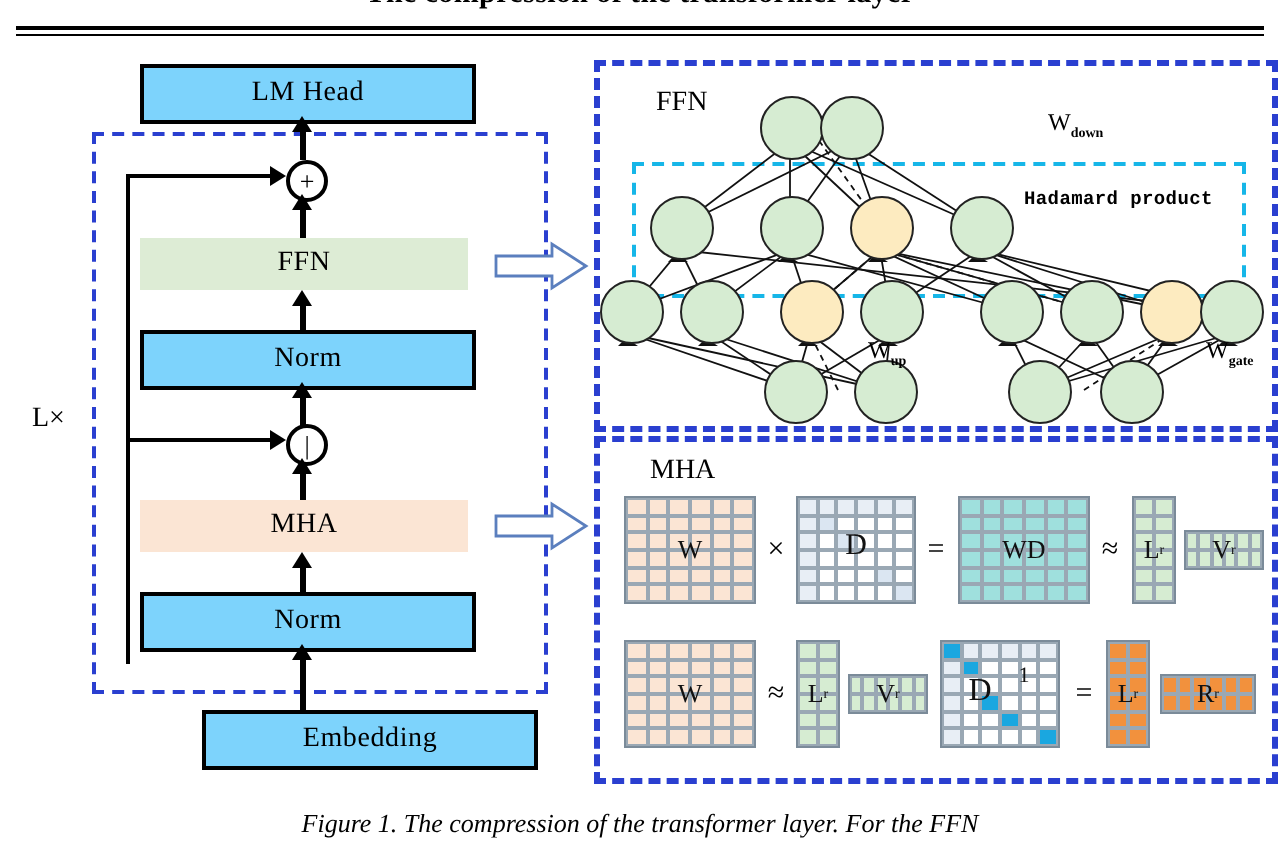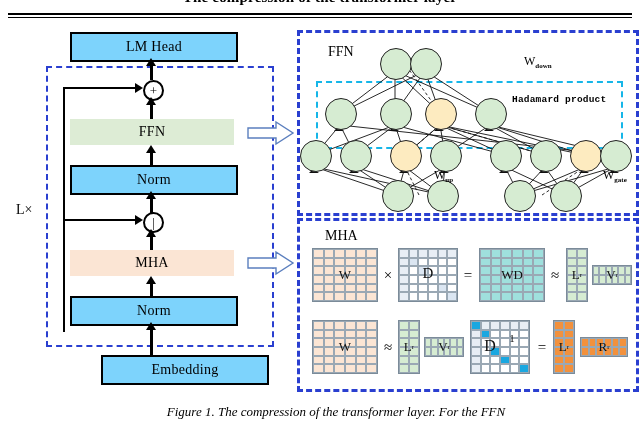--- a/index.html
+++ b/index.html
@@ -63,21 +63,21 @@
        display:grid;}
   .mat div{border:.5px solid #9aa8b4;box-sizing:border-box;}
   .matlabel{position:absolute;font-size:13px;color:#111;
        display:flex;align-items:center;justify-content:center;
        font-family:"Liberation Serif",serif;}
   .matlabel sub{font-size:7px;}
   .op{position:absolute;font-size:15px;display:flex;align-items:center;justify-content:center;}
 
   .cap{position:absolute;left:0;top:404px;width:640px;text-align:center;
        font-size:13px;font-style:italic;}
-  .capclip{position:absolute;left:16px;top:400px;width:516px;height:22px;overflow:hidden;padding-left:24px;}
+  .capclip{position:absolute;left:0;top:400px;width:516px;height:22px;overflow:hidden;padding-left:24px;}
 </style>
 </head>
 <body>
 
 <div class="headclip">
   <div class="ht">The compression of the transformer layer</div>
 </div>
 <div class="rule r1"></div>
 <div class="rule r2"></div>
 

